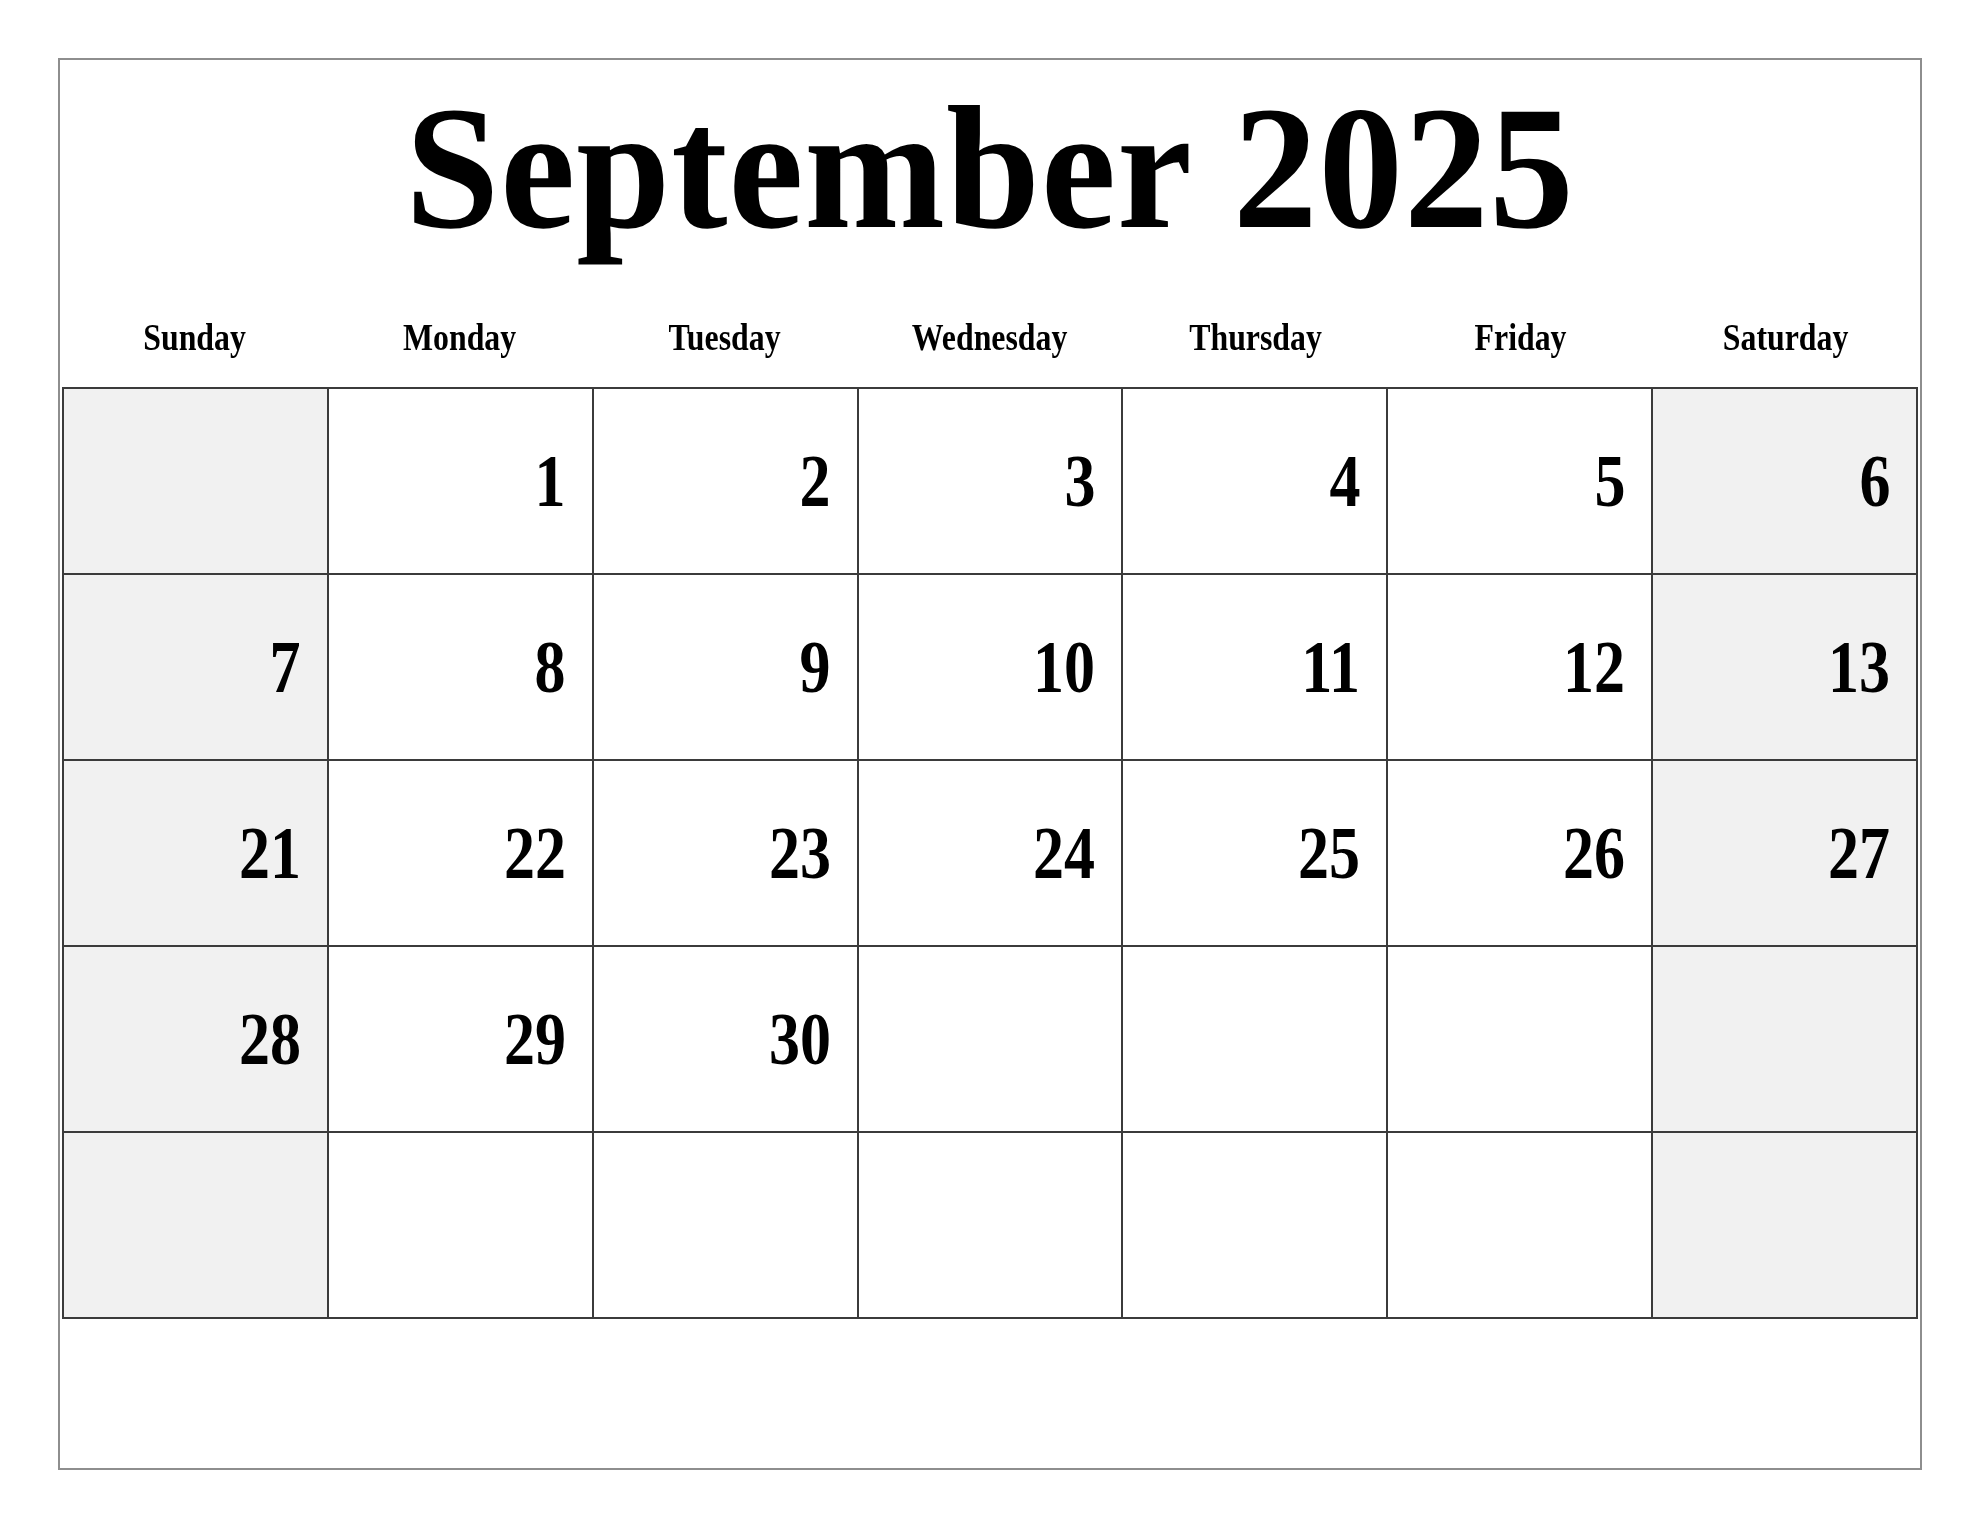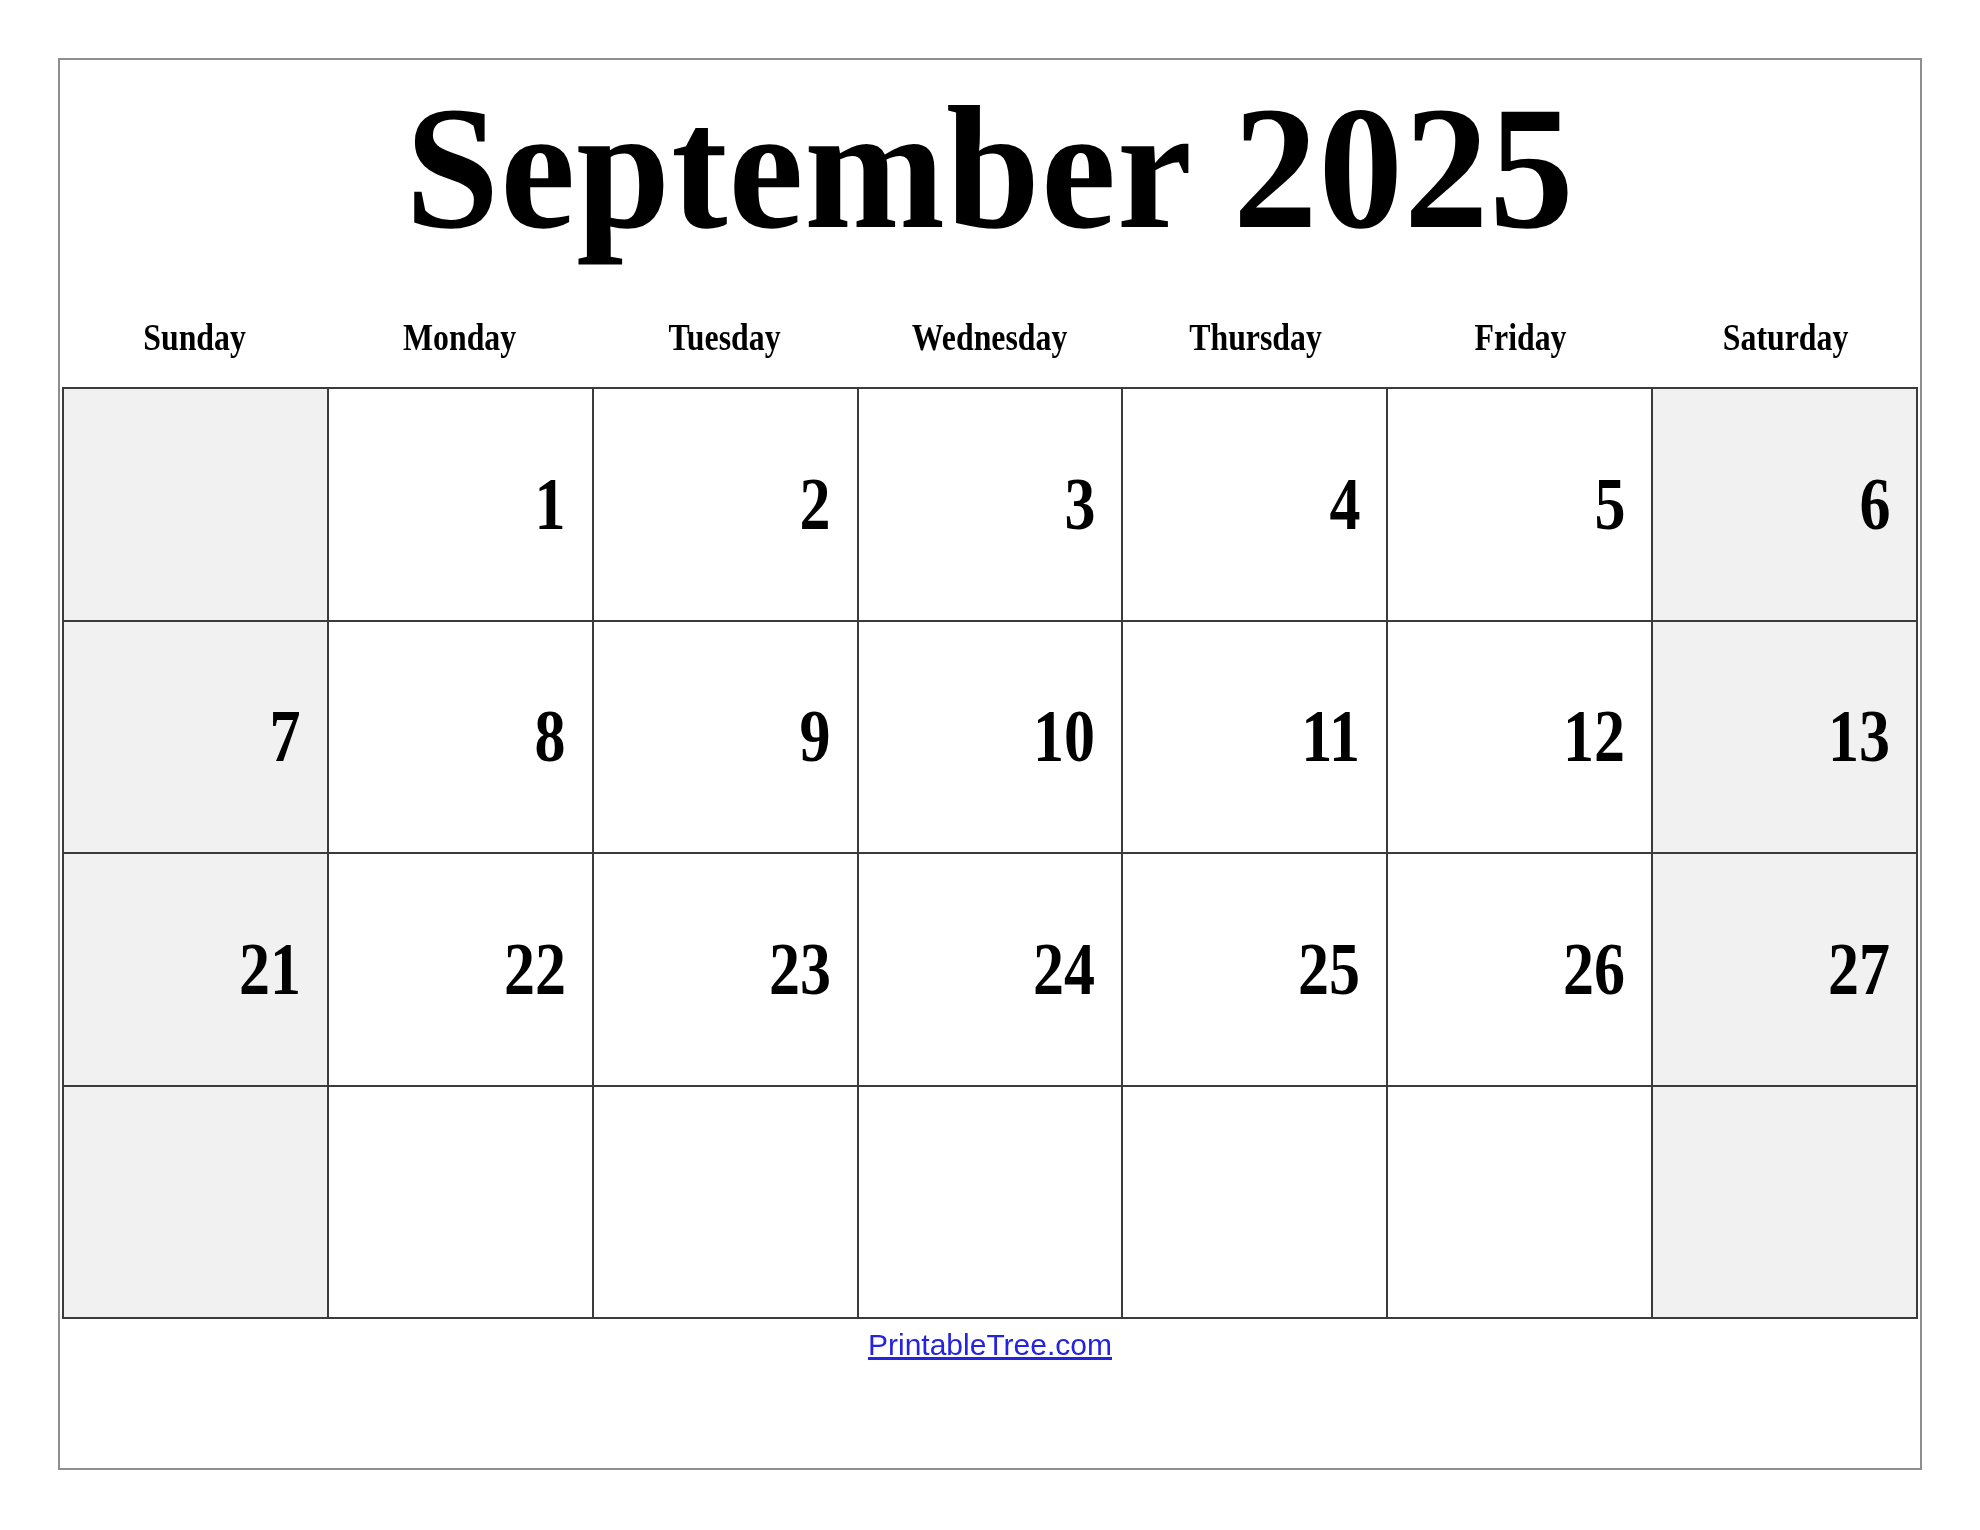--- a/index.html
+++ b/index.html
@@ -162,28 +162,34 @@
       <tr>
         <td class="weekend"><span class="daynum">21</span></td>
         <td><span class="daynum">22</span></td>
         <td><span class="daynum">23</span></td>
         <td><span class="daynum">24</span></td>
         <td><span class="daynum">25</span></td>
         <td><span class="daynum">26</span></td>
         <td class="weekend"><span class="daynum">27</span></td>
       </tr>
       <tr>
+        <td class="weekend"><span class="daynum">28</span></td>
+        <td><span class="daynum">29</span></td>
+        <td><span class="daynum">30</span></td>
+        <td><span class="daynum"></span></td>
+        <td><span class="daynum"></span></td>
+        <td><span class="daynum"></span></td>
+        <td class="weekend"><span class="daynum"></span></td>
+      </tr>
+      <tr>
         <td class="weekend"><span class="daynum"></span></td>
         <td><span class="daynum"></span></td>
         <td><span class="daynum"></span></td>
         <td><span class="daynum"></span></td>
         <td><span class="daynum"></span></td>
         <td><span class="daynum"></span></td>
         <td class="weekend"><span class="daynum"></span></td>
       </tr>
     </tbody>
   </table>
 
-  <div class="footer">
-    <a href="#">PrintableTree.com</a>
-  </div>
 
 </div>
 
 </body></html>

